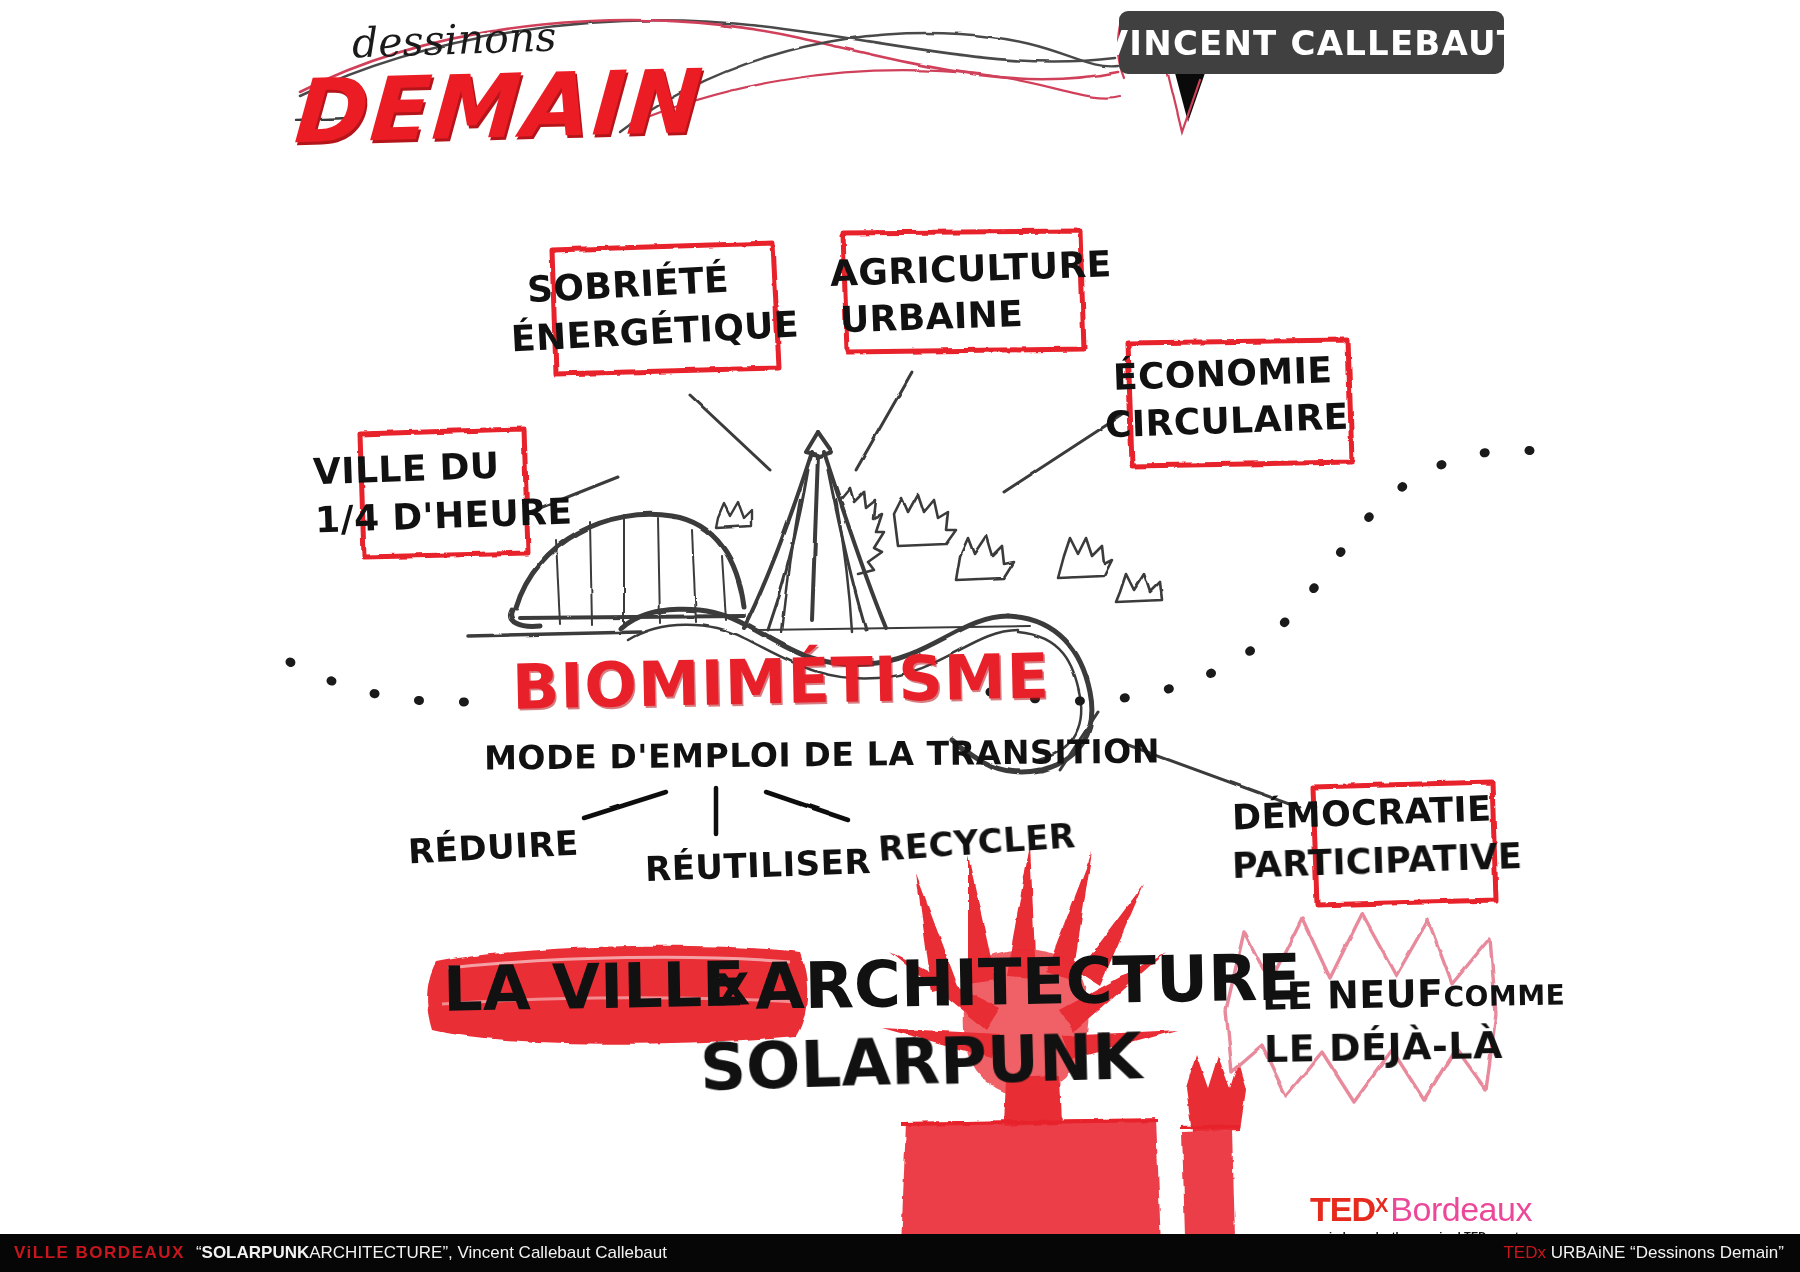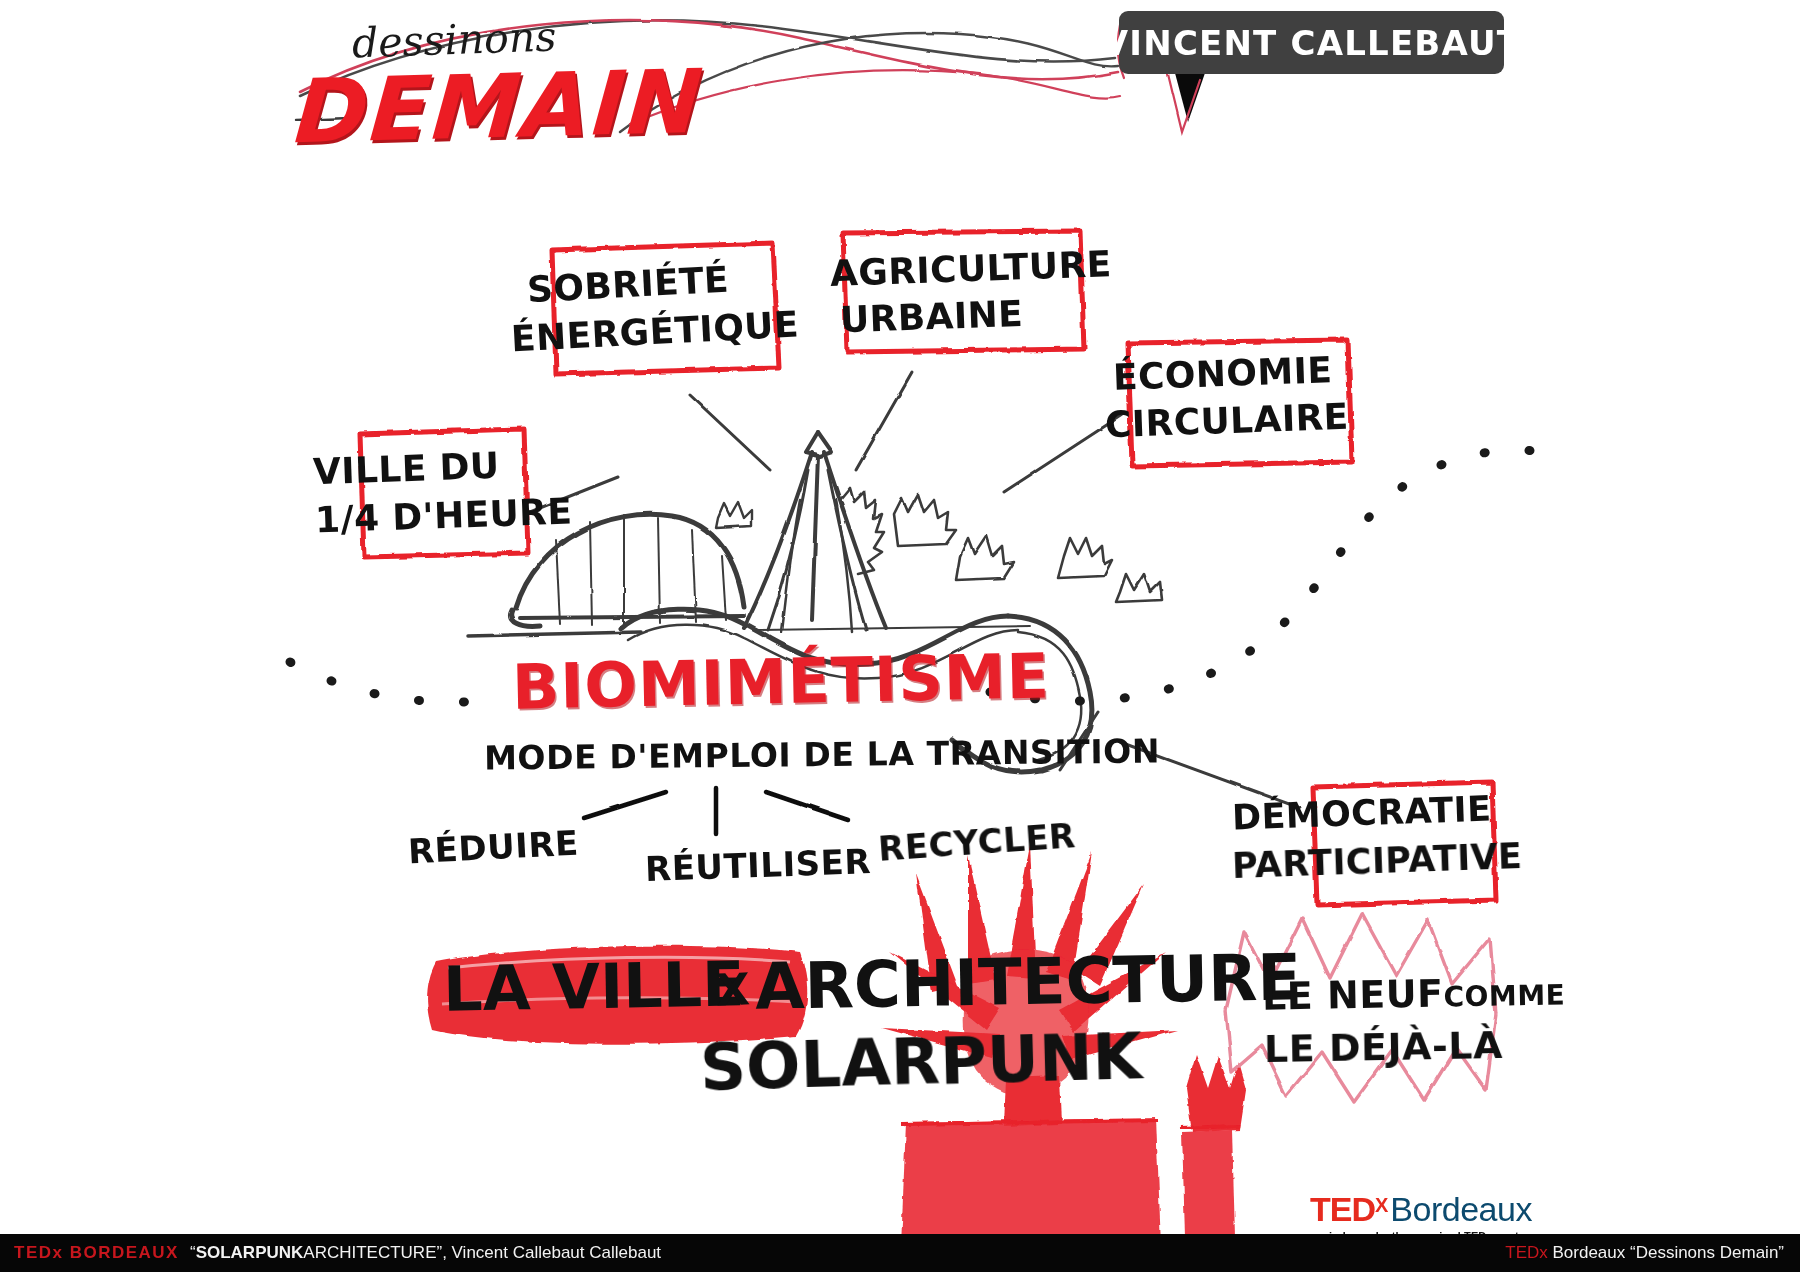--- a/index.html
+++ b/index.html
@@ -91,21 +91,21 @@
   #tedxlogo .row1{display:flex;align-items:baseline;}
   #tedxlogo .ted{
     font-family:"Liberation Sans",sans-serif;font-weight:700;font-size:34px;
     color:#e62b1e;letter-spacing:-1px;
   }
   #tedxlogo .x{
     font-family:"Liberation Sans",sans-serif;font-weight:700;font-size:20px;
     color:#e62b1e;position:relative;top:-9px;
   }
   #tedxlogo .bordeaux{
-    font-family:"Liberation Sans",sans-serif;font-weight:400;font-size:34px;color:#0c4a6e;
+    font-family:"Liberation Sans",sans-serif;font-weight:400;font-size:34px;color:#ec4899;
     letter-spacing:-.5px;margin-left:2px;
   }
   #tedxlogo .tag{
     font-family:"Liberation Sans",sans-serif;font-weight:700;font-size:11px;color:#151515;
     margin-top:1px;letter-spacing:.1px;white-space:nowrap;
   }
   #tedxlogo .tag i{color:#e62b1e;font-style:normal;}
 
   
   #footer{
@@ -312,23 +312,23 @@
     <div class="row1">
       <span class="ted">TED</span>
       <span class="x">X</span>
       <span class="bordeaux">Bordeaux</span>
     </div>
     <div class="tag"><i>x = </i><span>independently organized TED event</span></div>
   </div>
 
   <div id="footer">
     <div id="footleft">
-      <span class="brand">TEDx BORDEAUX</span>
+      <span class="brand">ViLLE BORDEAUX</span>
       <span>“</span>
       <span class="b">SOLARPUNK</span>
       <span> ARCHITECTURE”, Vincent Callebaut Callebaut</span>
     </div>
     <div id="footright">
-      <span class="brand">TEDx</span><span> Bordeaux “Dessinons Demain”</span>
+      <span class="brand">TEDx</span><span> URBAiNE “Dessinons Demain”</span>
     </div>
   </div>
 
 </div>
 
 </body></html>

